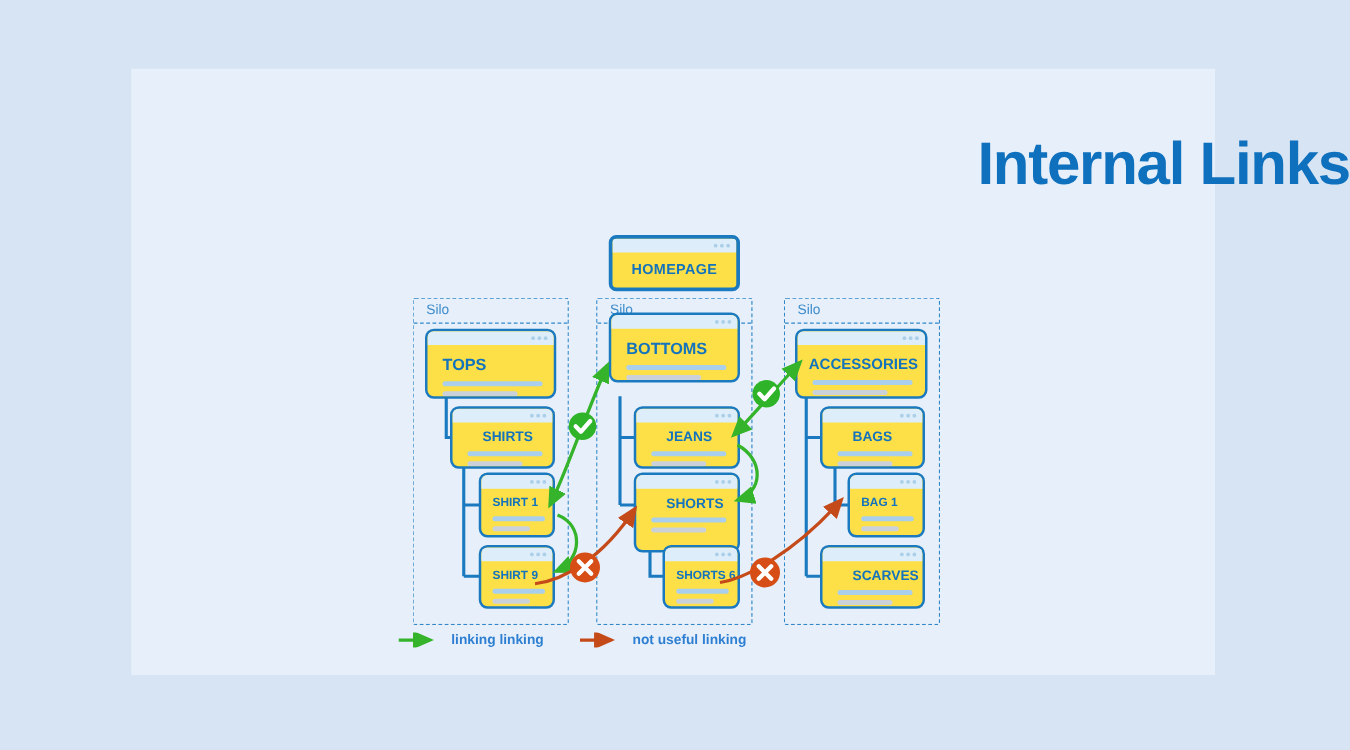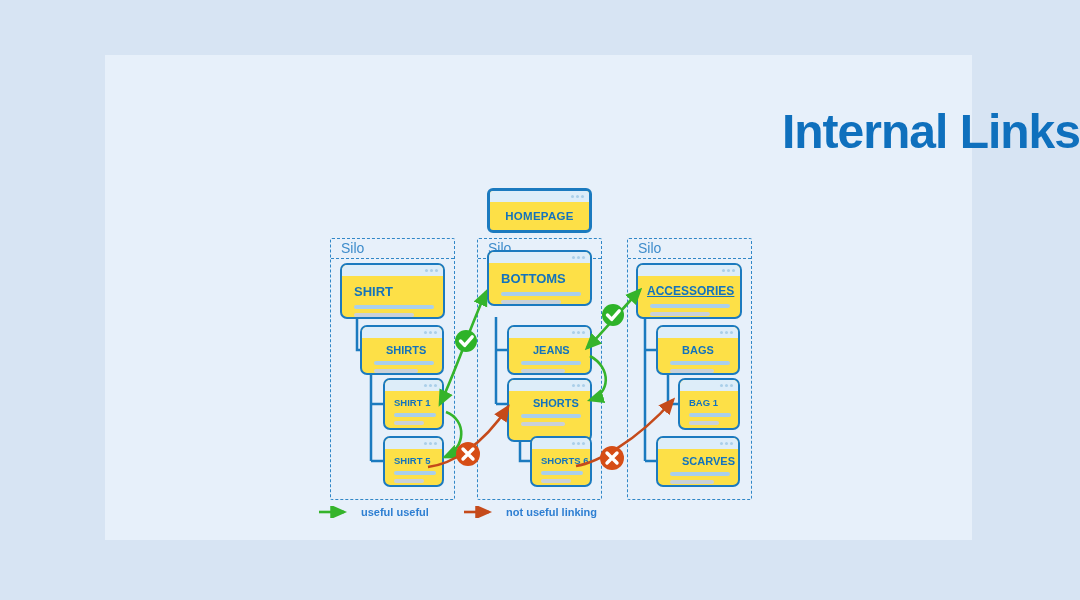--- a/index.html
+++ b/index.html
@@ -18,21 +18,21 @@
     z-index:5;
   }
   
   .silo{
     position:absolute;top:238px;width:125px;height:262px;
     border:1.6px dashed #3187c7;border-radius:2px;
     box-sizing:border-box;z-index:1;
   }
   .silo .silo-head{
     height:19px;border-bottom:1.4px dashed #3187c7;
-    font-size:14px;color:#3e8ccb;line-height:19px;padding-left:10px;
+    font-size:11px;color:#3e8ccb;line-height:19px;padding-left:10px;
   }
   
   .card{
     position:absolute;background:#fde047;border:2.5px solid #1b7abf;
     border-radius:7px;box-sizing:border-box;z-index:3;overflow:hidden;
     display:flex;flex-direction:column;
   }
   .card-head{
     height:11px;background:#ddedf9;flex:0 0 auto;
     display:flex;justify-content:flex-end;align-items:center;padding-right:5px;
@@ -100,21 +100,21 @@
   <div class="silo-head">Silo</div>
 </div>
 <div class="card lg" style="left:340px;top:263px;width:105px;height:56px">
   <div class="card-head">
       <span class="dots">
         <i></i>
         <i></i>
         <i></i>
       </span>
     </div>
-  <div class="card-title">SHIRT</div>
+  <div class="card-title">TOPS</div>
   <div class="line blue"></div>
   <div class="line gray"></div>
 </div>
 <div class="card md" style="left:360px;top:325px;width:84px;height:50px">
   <div class="card-head">
       <span class="dots">
         <i></i>
         <i></i>
         <i></i>
       </span>
@@ -136,21 +136,21 @@
   <div class="line gray"></div>
 </div>
 <div class="card sm" style="left:383px;top:436px;width:61px;height:51px">
   <div class="card-head">
       <span class="dots">
         <i></i>
         <i></i>
         <i></i>
       </span>
     </div>
-  <div class="card-title">SHIRT 5</div>
+  <div class="card-title">SHIRT 9</div>
   <div class="line blue"></div>
   <div class="line gray"></div>
 </div>
 
 <div class="silo" style="left:477px">
   <div class="silo-head">Silo</div>
 </div>
 <div class="card lg" style="left:487px;top:250px;width:105px;height:56px">
   <div class="card-head">
       <span class="dots">
@@ -204,21 +204,21 @@
   <div class="silo-head">Silo</div>
 </div>
 <div class="card lg" style="left:636px;top:263px;width:106px;height:56px">
   <div class="card-head">
       <span class="dots">
         <i></i>
         <i></i>
         <i></i>
       </span>
     </div>
-  <div class="card-title" style="font-size:12px;margin-left:9px;text-decoration:underline;">ACCESSORIES</div>
+  <div class="card-title" style="font-size:12px;margin-left:9px;">ACCESSORIES</div>
   <div class="line blue"></div>
   <div class="line gray"></div>
 </div>
 <div class="card md" style="left:656px;top:325px;width:84px;height:50px">
   <div class="card-head">
       <span class="dots">
         <i></i>
         <i></i>
         <i></i>
       </span>
@@ -291,21 +291,21 @@
 
 <div class="legend" style="left:318px">
   <svg width="34" height="12" viewBox="0 0 34 12">
     <defs>
       <marker id="lg-green" viewBox="0 0 8 7" refX="6.5" refY="3.5" markerWidth="6.5" markerHeight="6" orient="auto">
         <path d="M0,0 L8,3.5 L0,7 z" fill="#35b42b"></path>
       </marker>
     </defs>
     <path d="M1,6 H26" stroke="#35b42b" stroke-width="2.6" marker-end="url(#lg-green)"></path>
   </svg>
-  <span>useful useful</span>
+  <span>linking linking</span>
 </div>
 <div class="legend" style="left:463px">
   <svg width="34" height="12" viewBox="0 0 34 12">
     <defs>
       <marker id="lg-red" viewBox="0 0 8 7" refX="6.5" refY="3.5" markerWidth="6.5" markerHeight="6" orient="auto">
         <path d="M0,0 L8,3.5 L0,7 z" fill="#c54a1a"></path>
       </marker>
     </defs>
     <path d="M1,6 H26" stroke="#c54a1a" stroke-width="2.6" marker-end="url(#lg-red)"></path>
   </svg>

